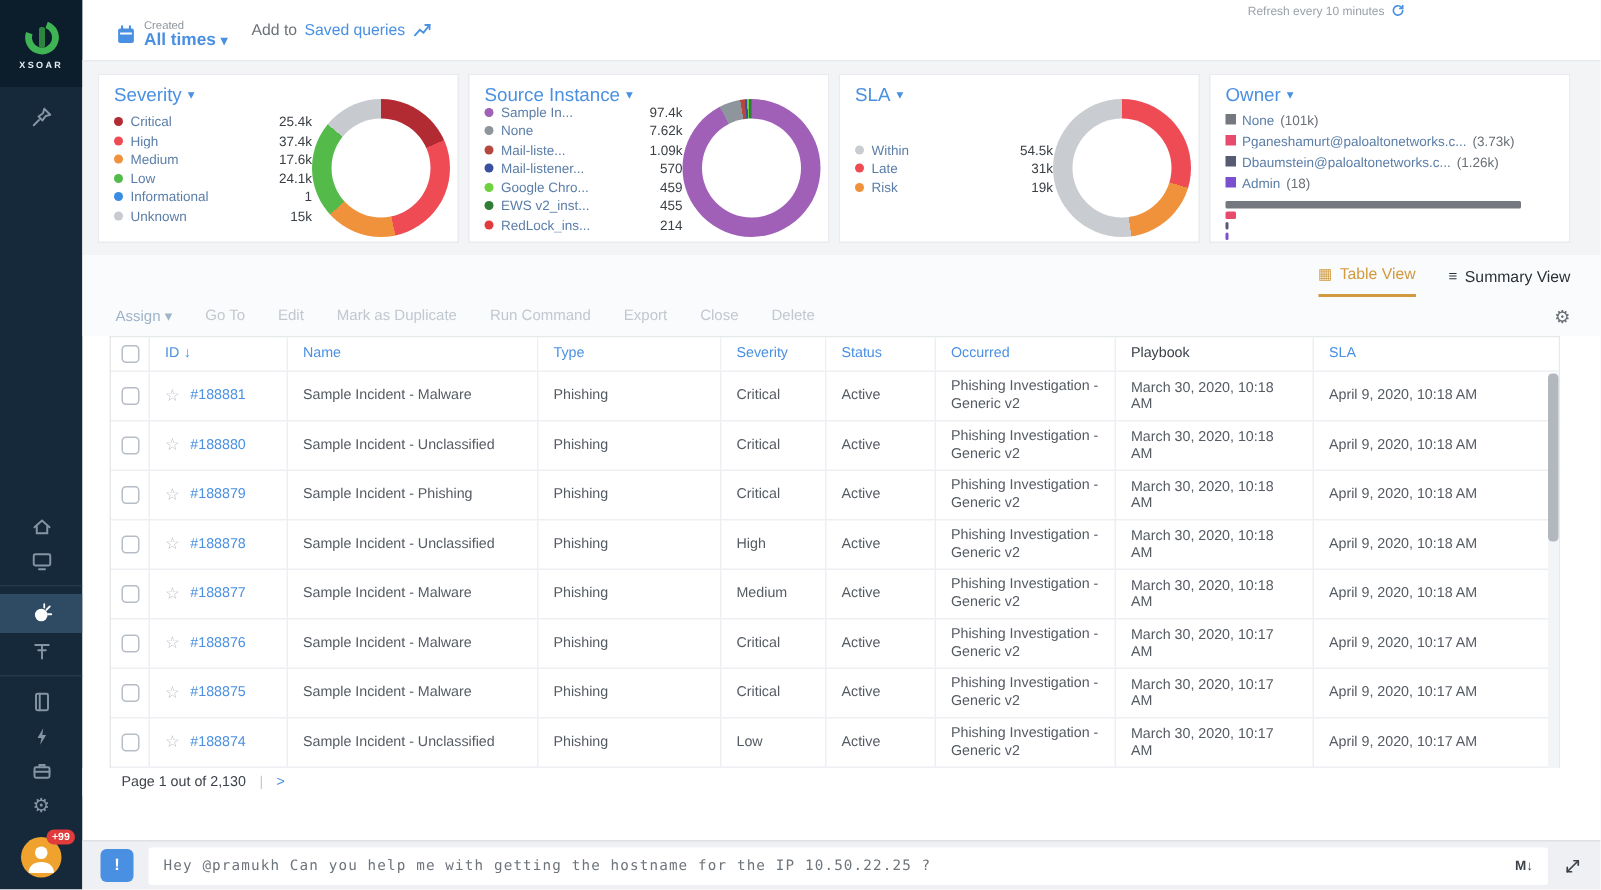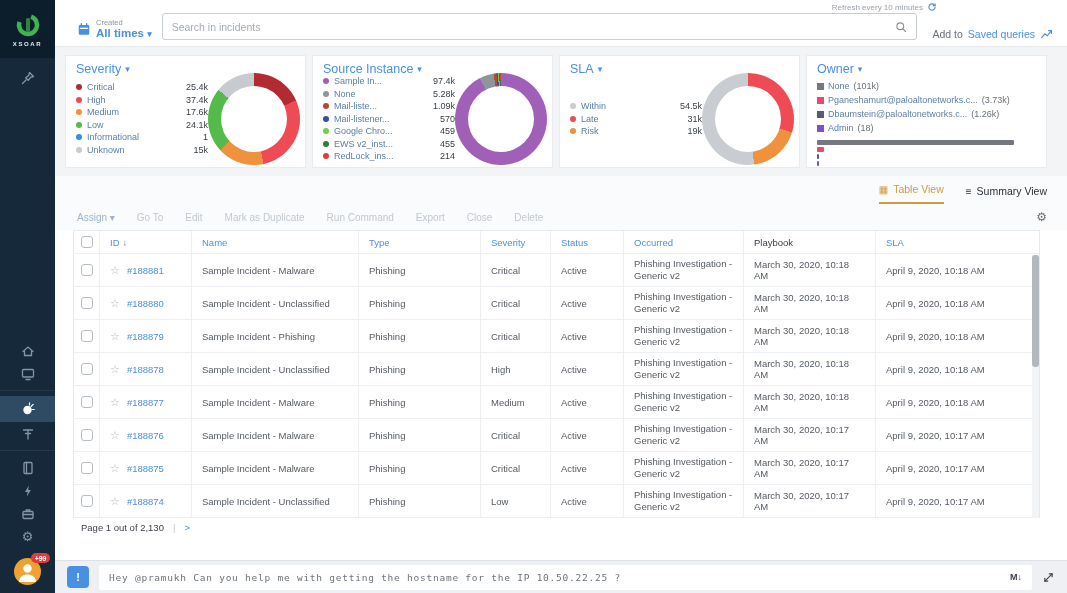--- a/index.html
+++ b/index.html
@@ -21,21 +21,21 @@
   
   .main{flex:1;min-width:0;display:flex;flex-direction:column;background:#fff}
   .topbar{height:30px;display:flex;align-items:center;padding:0 14px 0 10px;border-bottom:1px solid #f0f1f4}
   .page-title{font-size:15px;font-weight:bold;color:#1e2530}
   .topbar-right{margin-left:auto;display:flex;align-items:center;gap:10px}
   .btn-new{background:#e9a23c;color:#41310f;font-size:10.5px;font-weight:bold;padding:5px 11px;border-radius:3px;border:0;cursor:pointer;font-family:inherit}
   .search-pill{width:100px;height:21px;border:1px solid #c9ced6;border-radius:11px;padding:0 9px;font-size:9px;color:#666;outline:none;font-family:inherit}
   .search-pill::placeholder{color:#a9aeb6}
   .help-circle{width:22px;height:22px;border-radius:50%;background:#15293a;color:#fff;font-size:10px;font-weight:bold;display:flex;align-items:center;justify-content:center;cursor:pointer}
   
-  .filterbar{position:relative;padding:13px 14px 6px 22px;display:flex;align-items:flex-end;gap:10px}
+  .filterbar{position:relative;padding:13px 14px 6px 22px;display:flex;align-items:flex-start;gap:10px}
   .refresh-line{position:absolute;top:2px;right:130px;font-size:8px;color:#9aa1a9;display:flex;gap:4px;align-items:center}
   .created{display:flex;align-items:center;gap:5px;cursor:pointer}
   .created-text{display:flex;flex-direction:column;line-height:1.1}
   .created-label{font-size:7.5px;color:#8d949c}
   .created-value{font-size:11.5px;font-weight:bold;color:#4a90e2;white-space:nowrap}
   .chev{color:#4a90e2;font-size:9px}
   .search-main{flex:1;height:27px;border:1px solid #c6ccd3;border-radius:3px;display:flex;align-items:center;padding:0 9px;background:#fff}
   .search-main input{border:0;outline:0;flex:1;font-size:10.5px;color:#555;font-family:inherit}
   .search-main input::placeholder{color:#a6adb5}
   .saved-q{font-size:10.5px;display:flex;gap:5px;align-items:center;margin-left:6px;white-space:nowrap}
@@ -197,27 +197,20 @@
         <svg width="14" height="14" viewBox="0 0 16 16">
           <rect x="2" y="3.5" width="12" height="11" rx="1.5" fill="#4a90e2"></rect>
           <path d="M5 1.8v3M11 1.8v3" stroke="#4a90e2" stroke-width="1.6" stroke-linecap="round"></path>
           <rect x="3.5" y="6.5" width="9" height="1.5" fill="#ffffff"></rect>
         </svg>
         <span class="created-text">
           <span class="created-label">Created</span>
           <span class="created-value"><span>All times</span> <span class="chev">▾</span></span>
         </span>
       </div>
-      <div class="search-main">
-        <input placeholder="Search in incidents" style="">
-        <svg width="12" height="12" viewBox="0 0 16 16" fill="none" stroke="#8a9099" stroke-width="1.5" stroke-linecap="round">
-          <circle cx="7" cy="7" r="4.5"></circle>
-            <path d="M10.5 10.5L14 14"></path>
-        </svg>
-      </div>
       <div class="saved-q">
         <span class="addto">Add to</span>
         <span class="link">Saved queries</span>
         <svg width="13" height="13" viewBox="0 0 16 16" fill="none" stroke="#4a90e2" stroke-width="1.5" stroke-linecap="round">
           <path d="M2 13l4-4.5 3 2.3 5-6.3"></path>
             <path d="M14 8V4.5h-3.5"></path>
         </svg>
       </div>
     </div>
 
@@ -271,21 +264,21 @@
         <div class="card-body">
           <div class="legend">
               <div class="lg-row">
                 <span class="dot" style="background: rgb(161, 96, 184);"></span>
                 <span class="lg-label">Sample In...</span>
                 <span class="lg-val">97.4k</span>
               </div>
               <div class="lg-row">
                 <span class="dot" style="background: rgb(143, 149, 156);"></span>
                 <span class="lg-label">None</span>
-                <span class="lg-val">5.28k</span>
+                <span class="lg-val">7.62k</span>
               </div>
               <div class="lg-row">
                 <span class="dot" style="background: rgb(181, 71, 63);"></span>
                 <span class="lg-label">Mail-liste...</span>
                 <span class="lg-val">1.09k</span>
               </div>
               <div class="lg-row">
                 <span class="dot" style="background: rgb(59, 79, 160);"></span>
                 <span class="lg-label">Mail-listener...</span>
                 <span class="lg-val">570</span>

